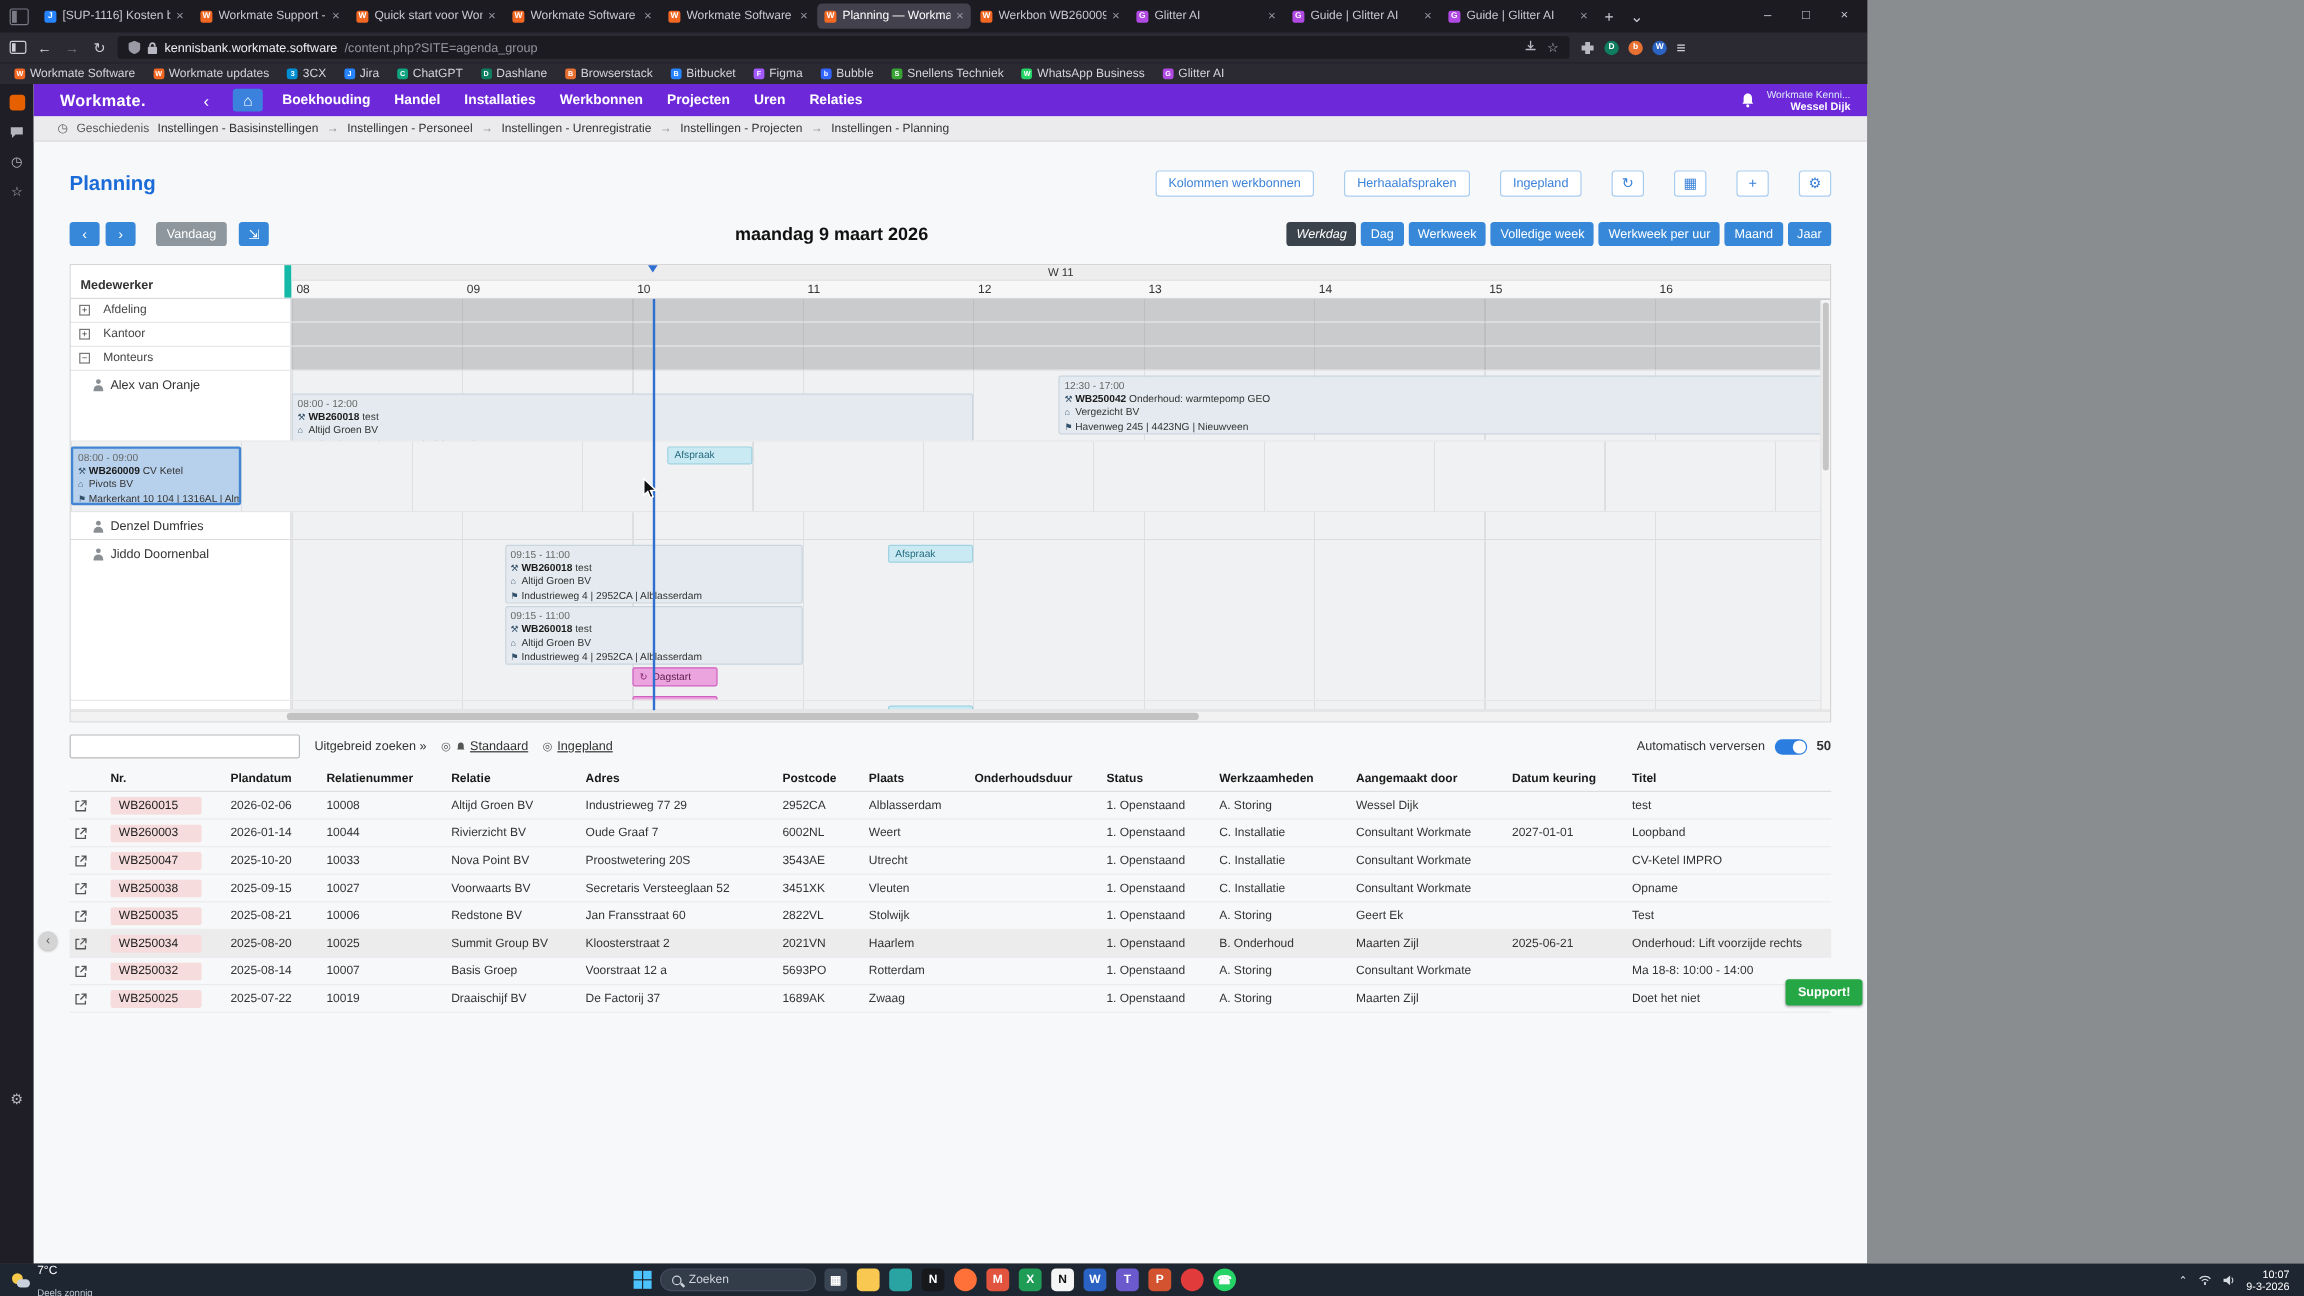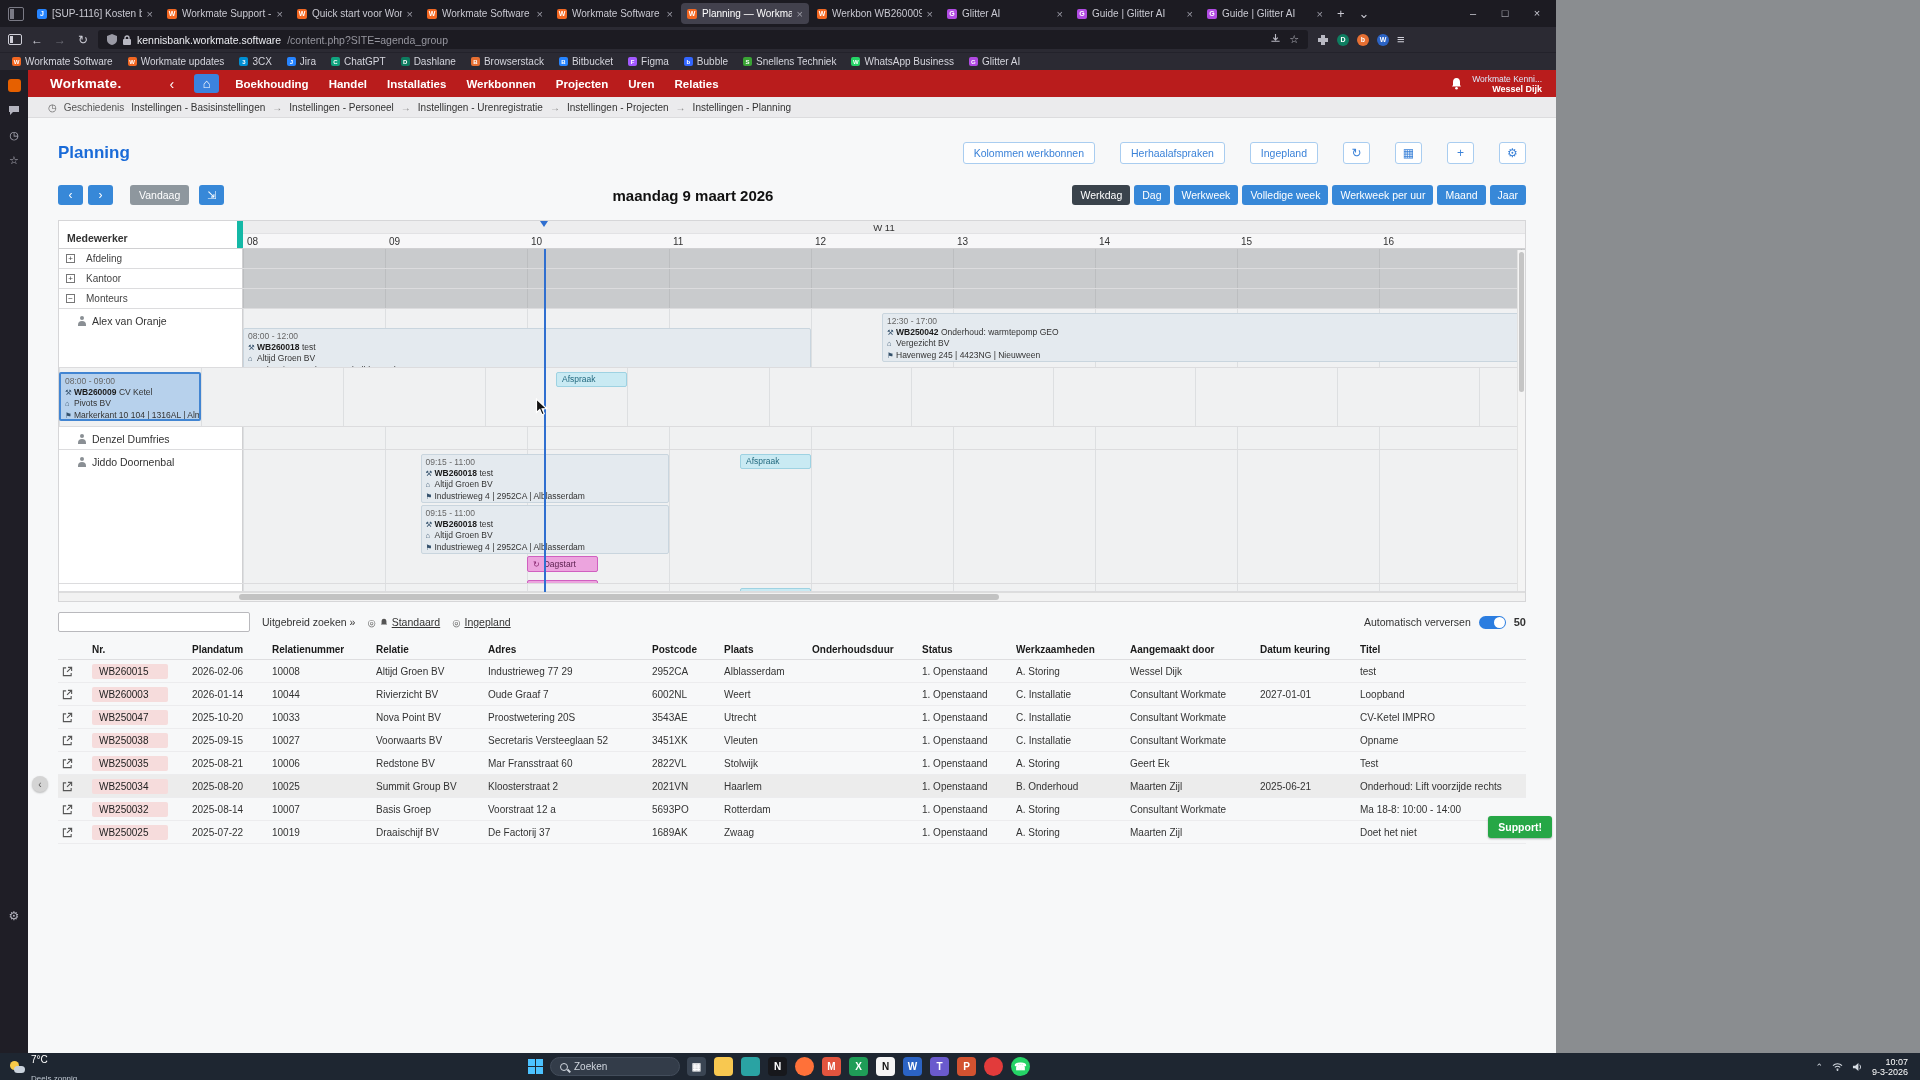--- a/index.html
+++ b/index.html
@@ -40,21 +40,21 @@
 
   .browser-body { display:flex; height:983px; }
   .ff-sidebar { width:28px; background:#1f1e26; display:flex; flex-direction:column; align-items:center; padding-top:9px; gap:13px; position:relative; flex:none; }
   .ffs-ic { color:#b4b4bf; font-size:11px; line-height:12px; }
   .ffs-orange { width:13px; height:13px; border-radius:3px; background:#e66000; }
   .ffs-gear { position:absolute; bottom:130px; font-size:12px; color:#b4b4bf; }
 
   
   .page { flex:1; background:#f7f8f9; position:relative; overflow:hidden; }
 
-  .wm-header { height:27px; background:#b91c1c; display:flex; align-items:center; color:#fff; padding:0 14px 0 22px; }
+  .wm-header { height:27px; background:#6d28d9; display:flex; align-items:center; color:#fff; padding:0 14px 0 22px; }
   .logo { font-weight:bold; font-size:13.5px; margin-right:48px; letter-spacing:.3px; }
   .wm-collapse { font-size:14px; margin-right:20px; line-height:14px; }
   .home-btn { background:#3b82de; border-radius:3px; width:25px; height:19px; display:flex; align-items:center; justify-content:center; font-size:13px; margin-right:16px; }
   .wm-nav { display:flex; gap:20px; font-size:11.5px; font-weight:bold; }
   .wm-right { margin-left:auto; display:flex; align-items:center; gap:10px; }
   .account { text-align:right; font-size:8.5px; line-height:10px; color:#dce9fa; }
   .account b { color:#fff; font-size:9px; }
 
   .wm-breadcrumb { height:21px; background:#ebebed; border-bottom:1px solid #dcdcde; display:flex; align-items:center; padding:0 20px; font-size:10px; color:#555; gap:7px; }
   .crumb { color:#333; }
@@ -69,21 +69,21 @@
   .icon-btn { border:1px solid #a9cdf0; color:#3b82d8; background:#fff; width:27px; height:22px; border-radius:3px; font-size:12px; font-family:inherit; }
 
   .cal-toolbar { display:flex; align-items:center; margin-top:20px; position:relative; height:22px; }
   .cal-left { display:flex; align-items:center; }
   .nav-btn { width:25px; height:20px; background:#3788d8; color:#fff; border:none; border-radius:3px; font-size:12px; margin-right:5px; font-family:inherit; }
   .today-btn { background:#8e979e; color:#fff; border:none; font-size:10.5px; padding:4px 9px; border-radius:3px; margin:0 10px 0 12px; font-family:inherit; }
   .expand-btn { width:25px; height:20px; background:#3788d8; color:#fff; border:none; border-radius:3px; font-size:11px; font-family:inherit; }
   .cal-title { position:absolute; left:0; width:1270px; text-align:center; font-size:15px; font-weight:bold; color:#111; }
   .views { margin-left:auto; display:flex; gap:4px; }
   .view-btn { background:#3788d8; color:#fff; border:none; font-size:10.5px; padding:4px 8px; border-radius:3px; font-family:inherit; }
-  .view-btn.active { background:#3a434c; }
+  .view-btn.active { background:#3a434c;font-style:italic; }
 
   
   .scheduler { margin-top:14px; border:1px solid #d6d6d8; background:#fff; position:relative; }
   .sched-head { display:flex; height:28px; border-bottom:1px solid #d0d0d2; }
   .sh-left { width:184px; flex:none; border-right:6px solid #14b8a6; font-weight:bold; font-size:10.5px; color:#333; display:flex; align-items:flex-end; padding:0 0 4px 8px; background:#fff; }
   .sh-grid { flex:1; position:relative; background:#f7f7f8; }
   .week-band { position:absolute; top:0; left:0; right:0; height:13px; background:#ededee; border-bottom:1px solid #e2e2e4; }
   .week-label { position:absolute; top:1px; left:0; right:0; text-align:center; font-size:9.5px; color:#333; }
   .hour-labels { position:absolute; bottom:1px; left:0; display:flex; }
   .hour-labels span { width:142px; flex:none; font-size:10px; color:#333; padding-left:4px; }
@@ -659,21 +659,21 @@
                 <span class="linkout">
                   <svg width="11" height="11" viewBox="0 0 12 12">
                     <path d="M4.5 2 H1.5 V10.5 H10 V7.5" stroke="#555" stroke-width="1.2" fill="none"></path>
                     <path d="M6.5 1.5 H10.5 V5.5 M10.5 1.5 L5.5 6.5" stroke="#555" stroke-width="1.2" fill="none"></path>
                   </svg>
                 </span>
                 <span class="cell"><span class="nr-chip">WB250035</span></span>
                 <span class="cell">2025-08-21</span>
                 <span class="cell">10006</span>
                 <span class="cell">Redstone BV</span>
-                <span class="cell">Mar Fransstraat 60</span>
+                <span class="cell">Jan Fransstraat 60</span>
                 <span class="cell">2822VL</span>
                 <span class="cell">Stolwijk</span>
                 <span class="cell"></span>
                 <span class="cell">1. Openstaand</span>
                 <span class="cell">A. Storing</span>
                 <span class="cell">Geert Ek</span>
                 <span class="cell"></span>
                 <span class="cell">Test</span>
               </div>
               <div class="tbl-row hl">

